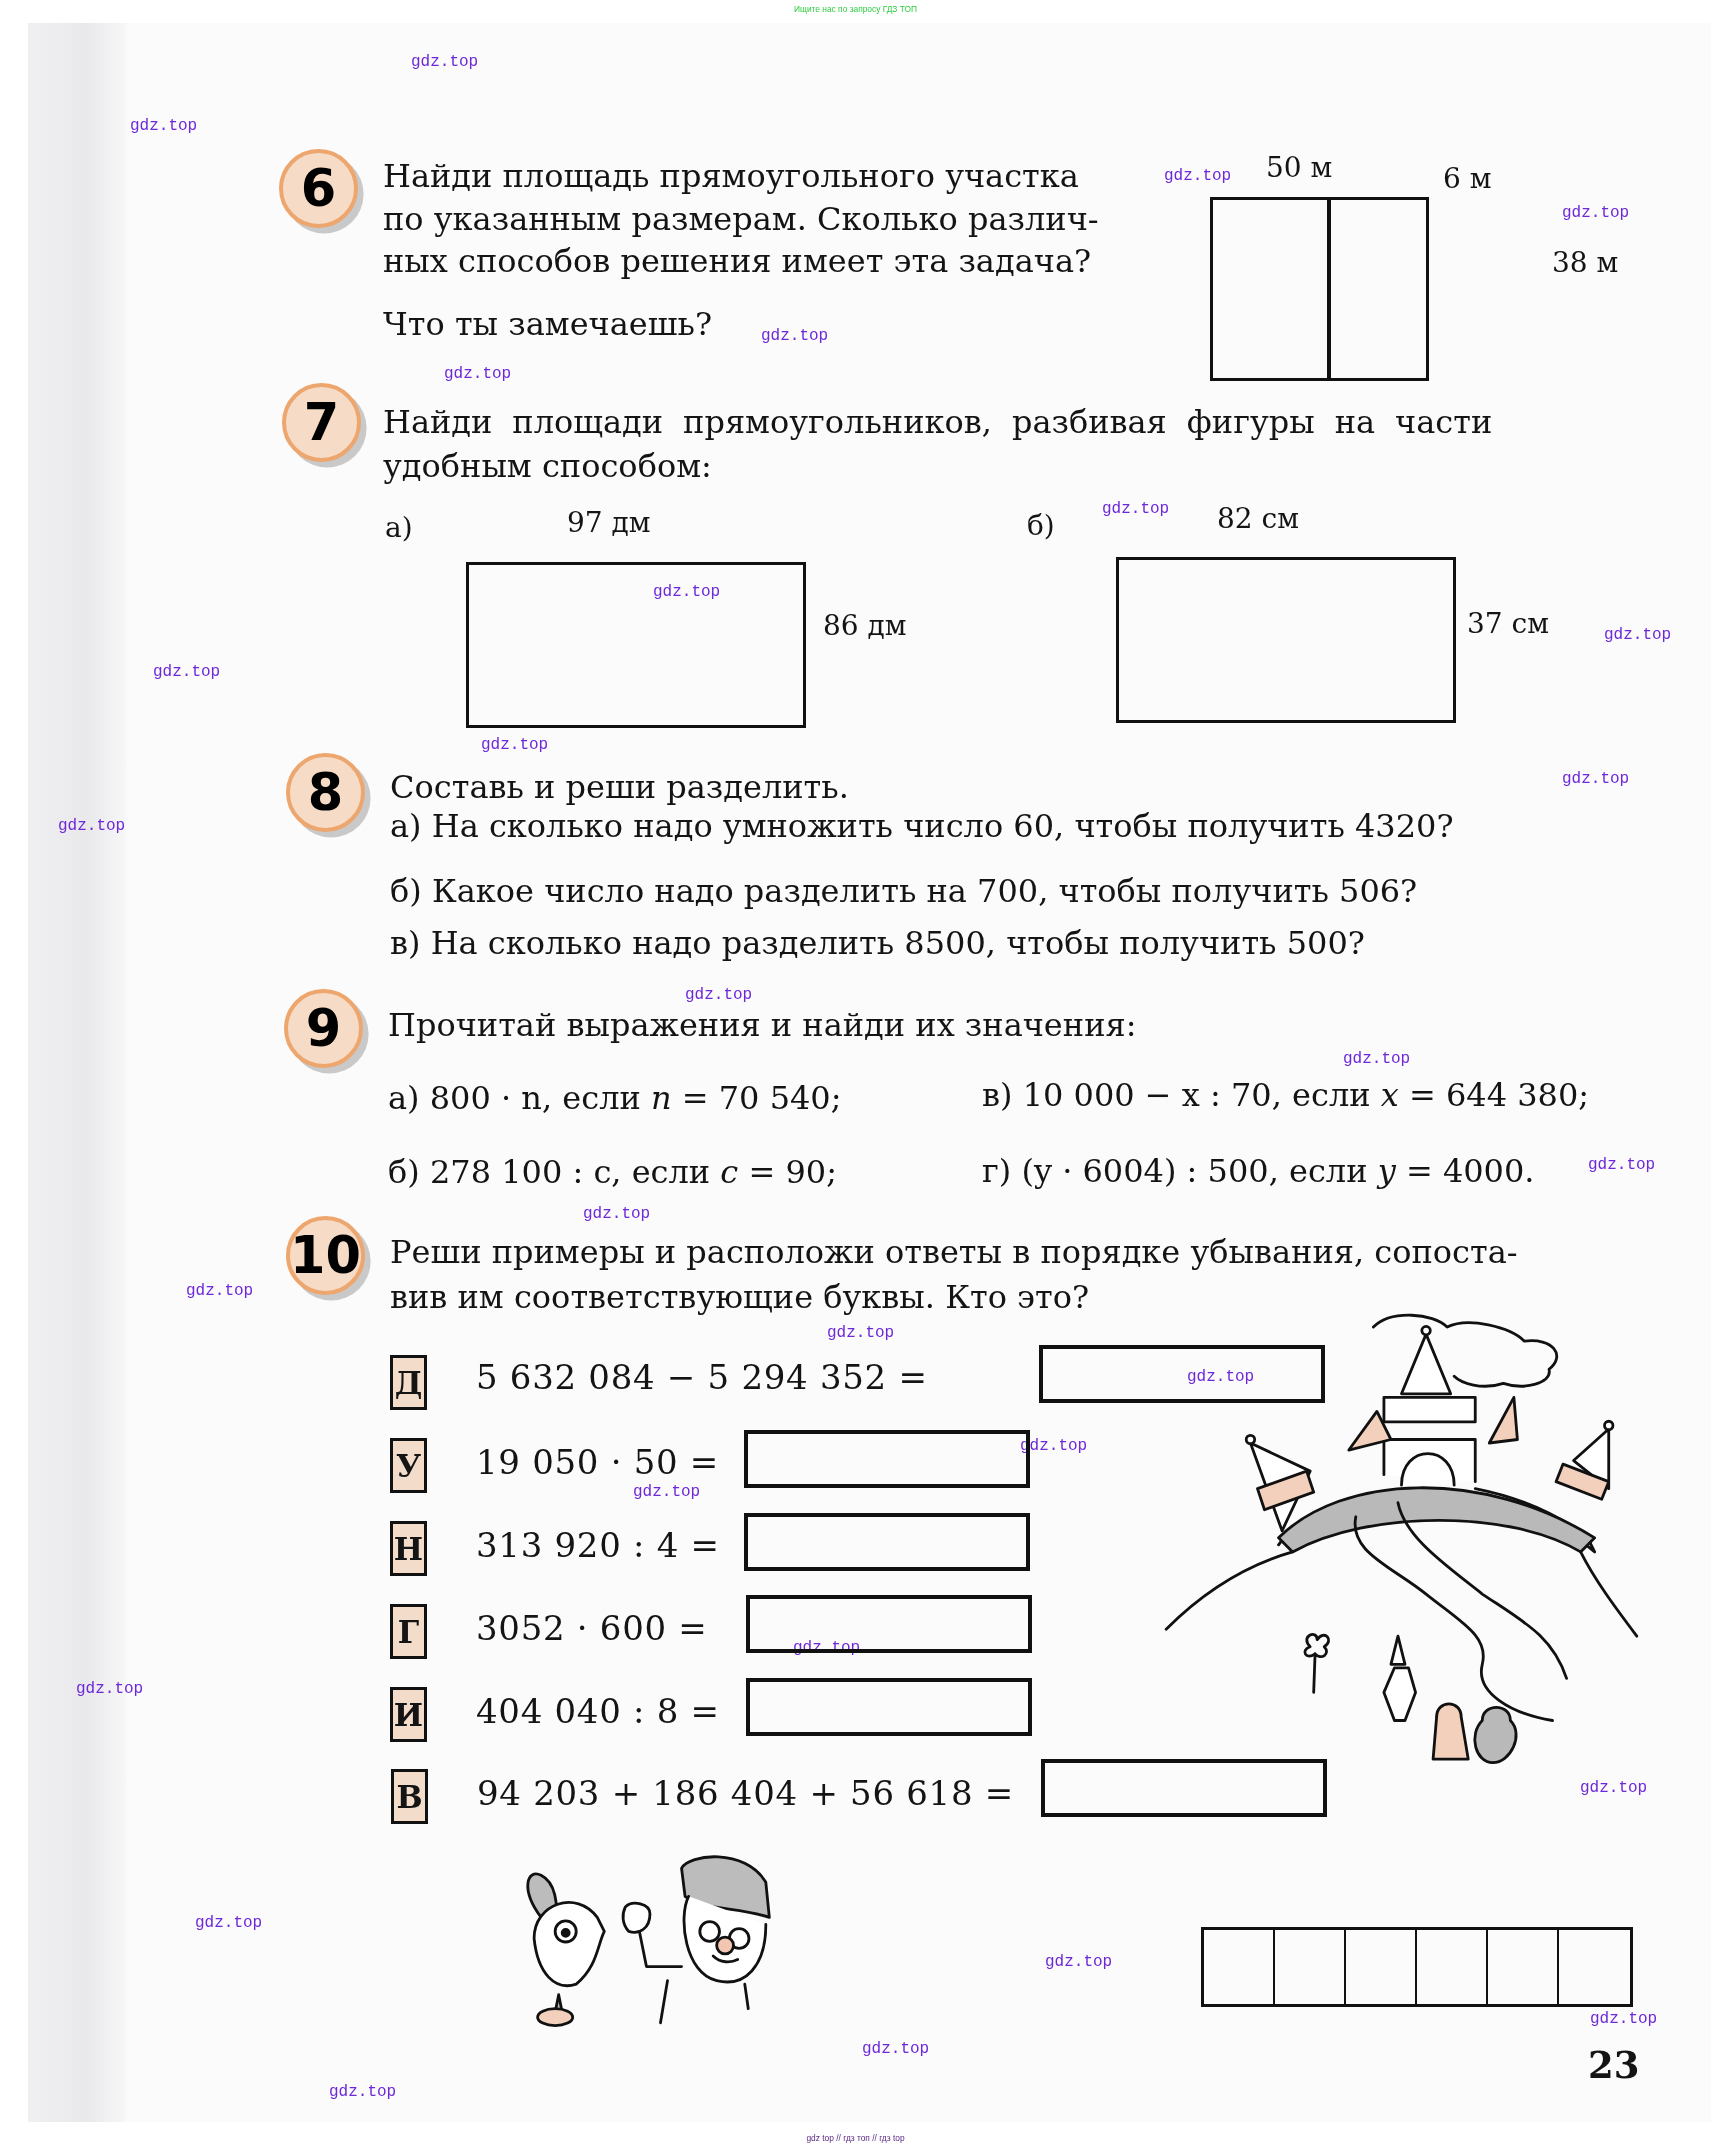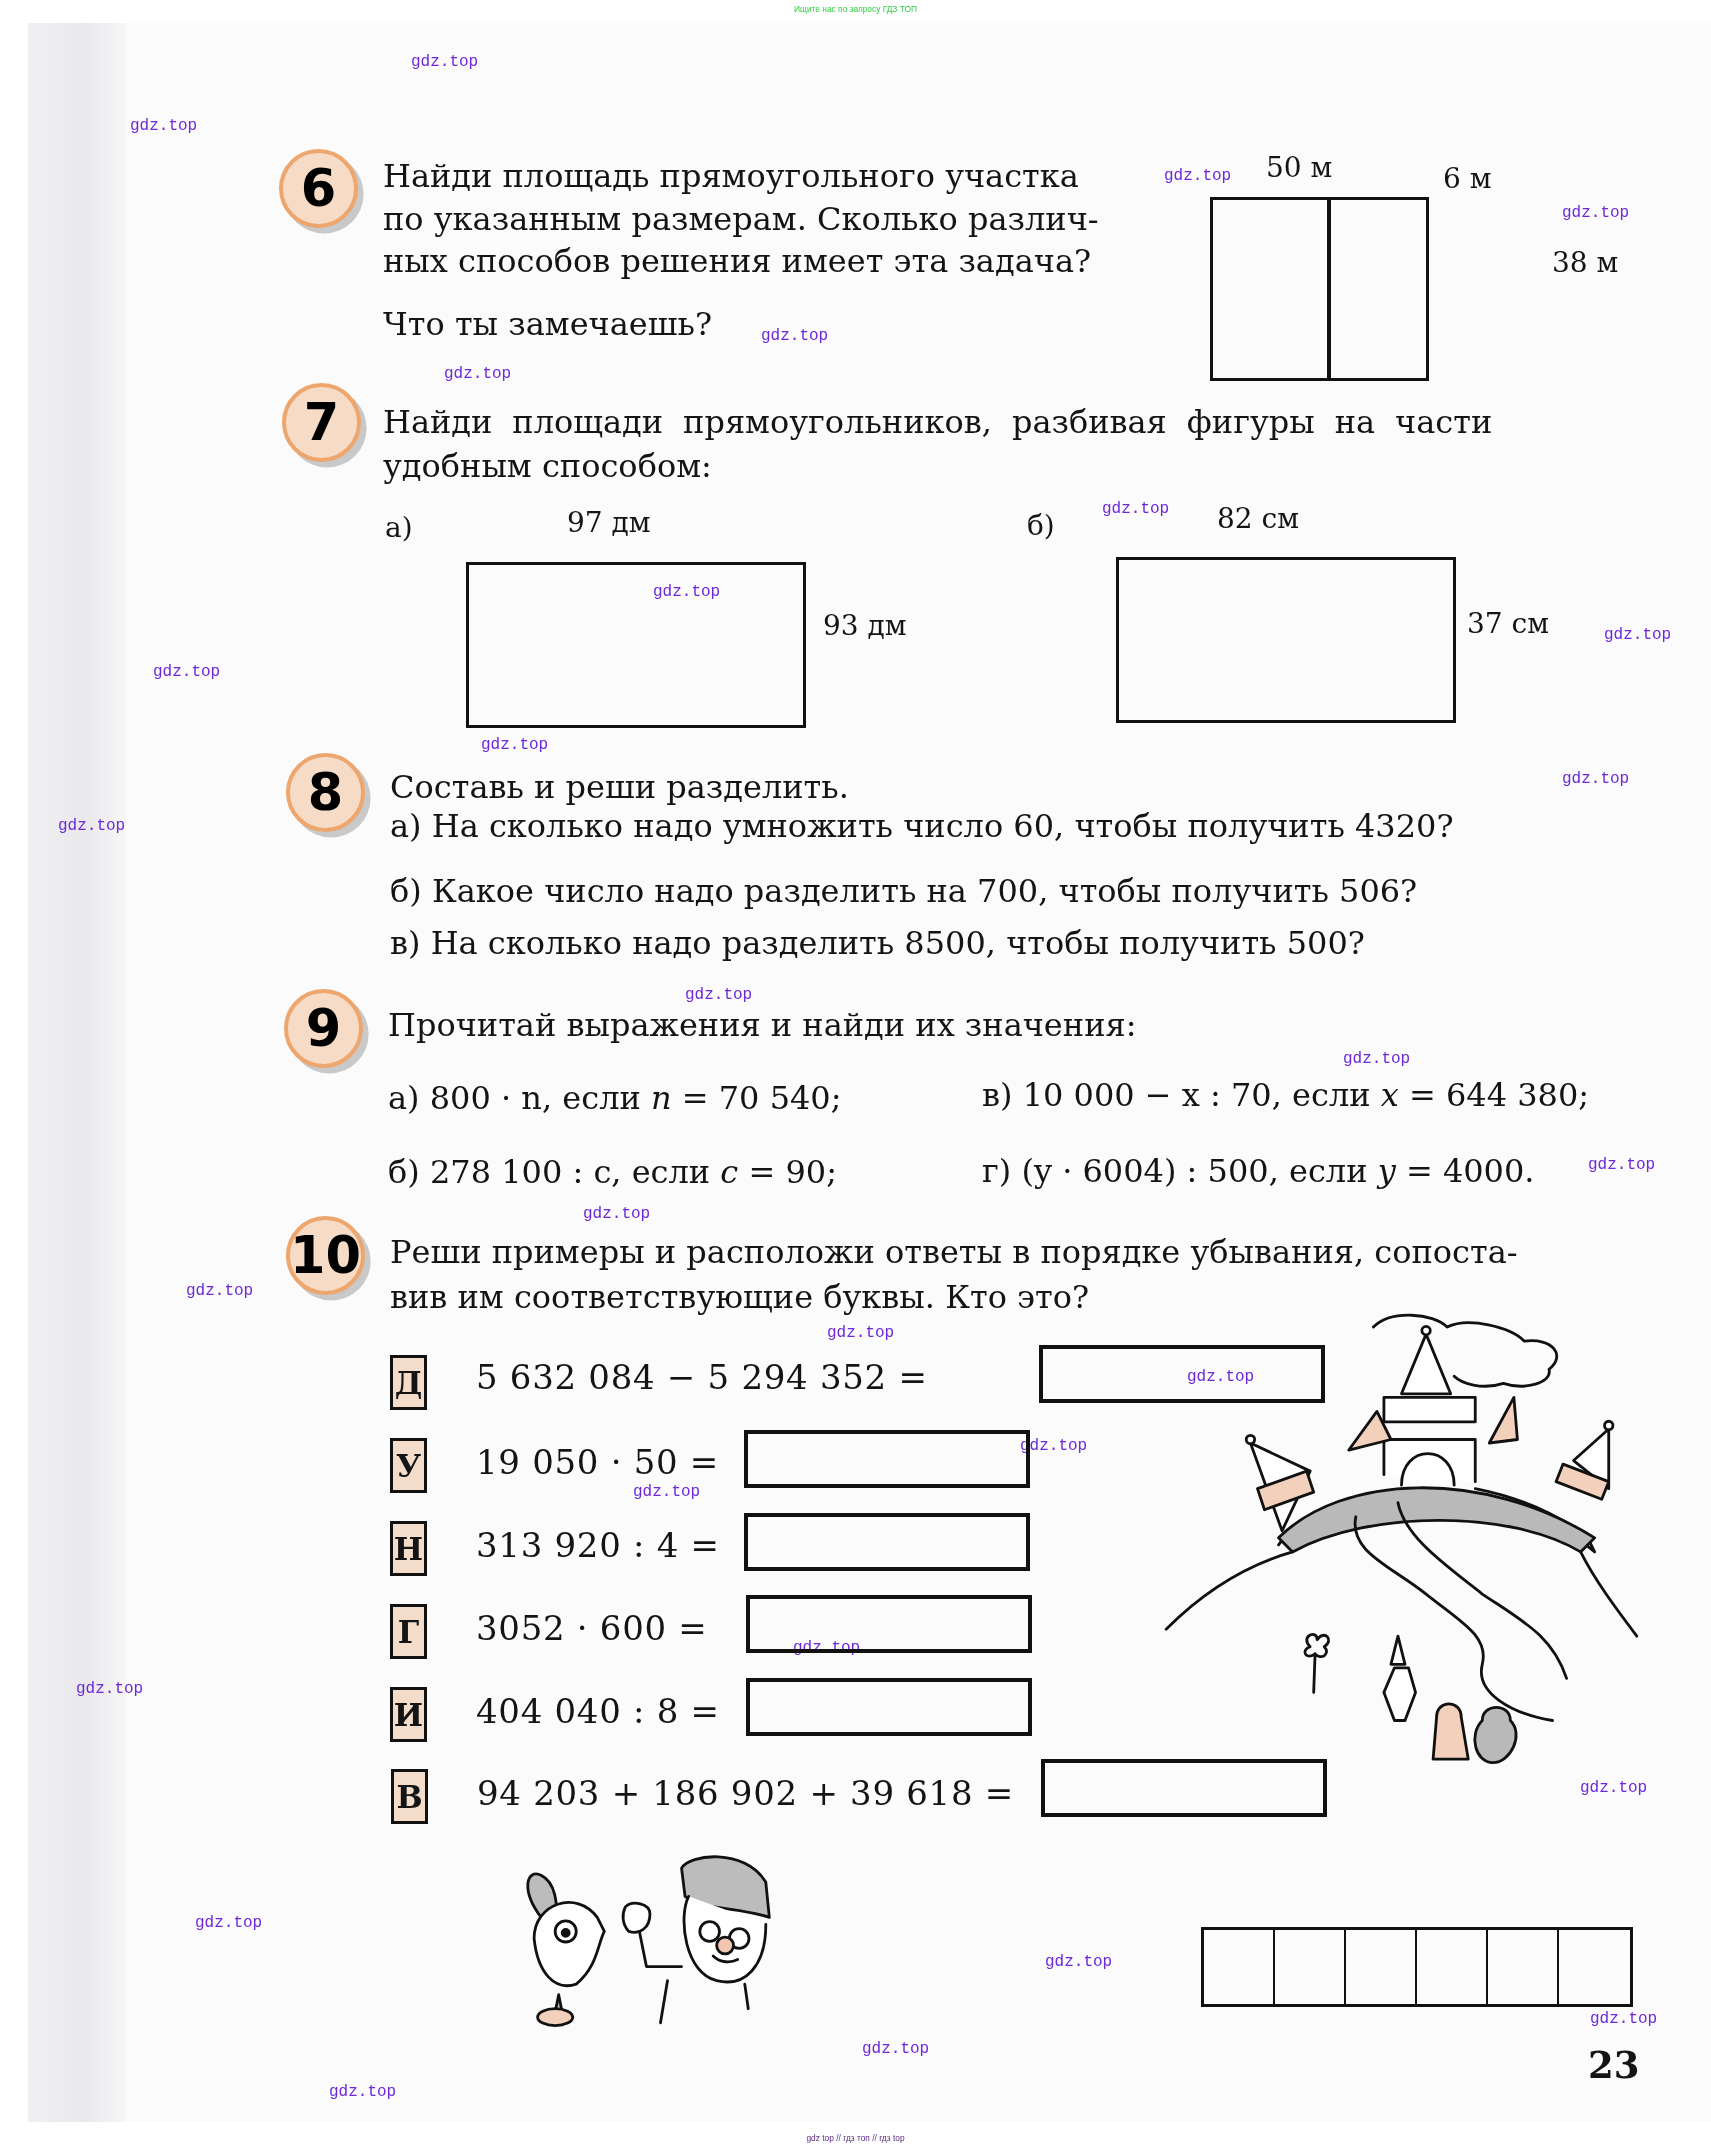--- a/index.html
+++ b/index.html
@@ -107,21 +107,21 @@
 <div class="vline" style="left:1327px;top:198px;height:181px"></div>
 <div class="lbl" style="left:1552px;top:246px">38 м</div>
 
 <div class="badge" style="left:282px;top:383px">7</div>
 <div class="txt" style="left:383px;top:400px;word-spacing:9.8px">Найди площади прямоугольников, разбивая фигуры на части</div>
 <div class="txt" style="left:383px;top:444px">удобным способом:</div>
 
 <div class="lbl" style="left:385px;top:511px">а)</div>
 <div class="lbl" style="left:567px;top:506px">97 дм</div>
 <div class="rect" style="left:466px;top:562px;width:340px;height:166px"></div>
-<div class="lbl" style="left:823px;top:609px">93 дм</div>
+<div class="lbl" style="left:823px;top:609px">86 дм</div>
 
 <div class="lbl" style="left:1027px;top:509px">б)</div>
 <div class="lbl" style="left:1217px;top:502px">82 см</div>
 <div class="rect" style="left:1116px;top:557px;width:340px;height:166px"></div>
 <div class="lbl" style="left:1467px;top:607px">37 см</div>
 
 <div class="badge" style="left:286px;top:753px">8</div>
 <div class="txt" style="left:390px;top:765px">Составь и реши разделить.</div>
 <div class="txt" style="left:390px;top:804px">а) На сколько надо умножить число 60, чтобы получить 4320?</div>
 <div class="txt" style="left:390px;top:869px">б) Какое число надо разделить на 700, чтобы получить 506?</div>
@@ -165,21 +165,21 @@
 
 <div class="letter-box" style="left:390px;top:1604px">Г</div>
 <div class="expr" style="left:476px;top:1608px">3052 · 600 =</div>
 <div class="ans-box" style="left:746px;top:1595px;width:286px;height:58px"></div>
 
 <div class="letter-box" style="left:390px;top:1687px">И</div>
 <div class="expr" style="left:476px;top:1691px">404 040 : 8 =</div>
 <div class="ans-box" style="left:746px;top:1678px;width:286px;height:58px"></div>
 
 <div class="letter-box" style="left:391px;top:1769px">В</div>
-<div class="expr" style="left:477px;top:1773px">94 203 + 186 902 + 39 618 =</div>
+<div class="expr" style="left:477px;top:1773px">94 203 + 186 404 + 56 618 =</div>
 <div class="ans-box" style="left:1041px;top:1759px;width:286px;height:58px"></div>
 
 <div class="word-grid">
   <div class="word-cell"></div>
   <div class="word-cell"></div>
   <div class="word-cell"></div>
   <div class="word-cell"></div>
   <div class="word-cell"></div>
   <div class="word-cell"></div>
 </div>

